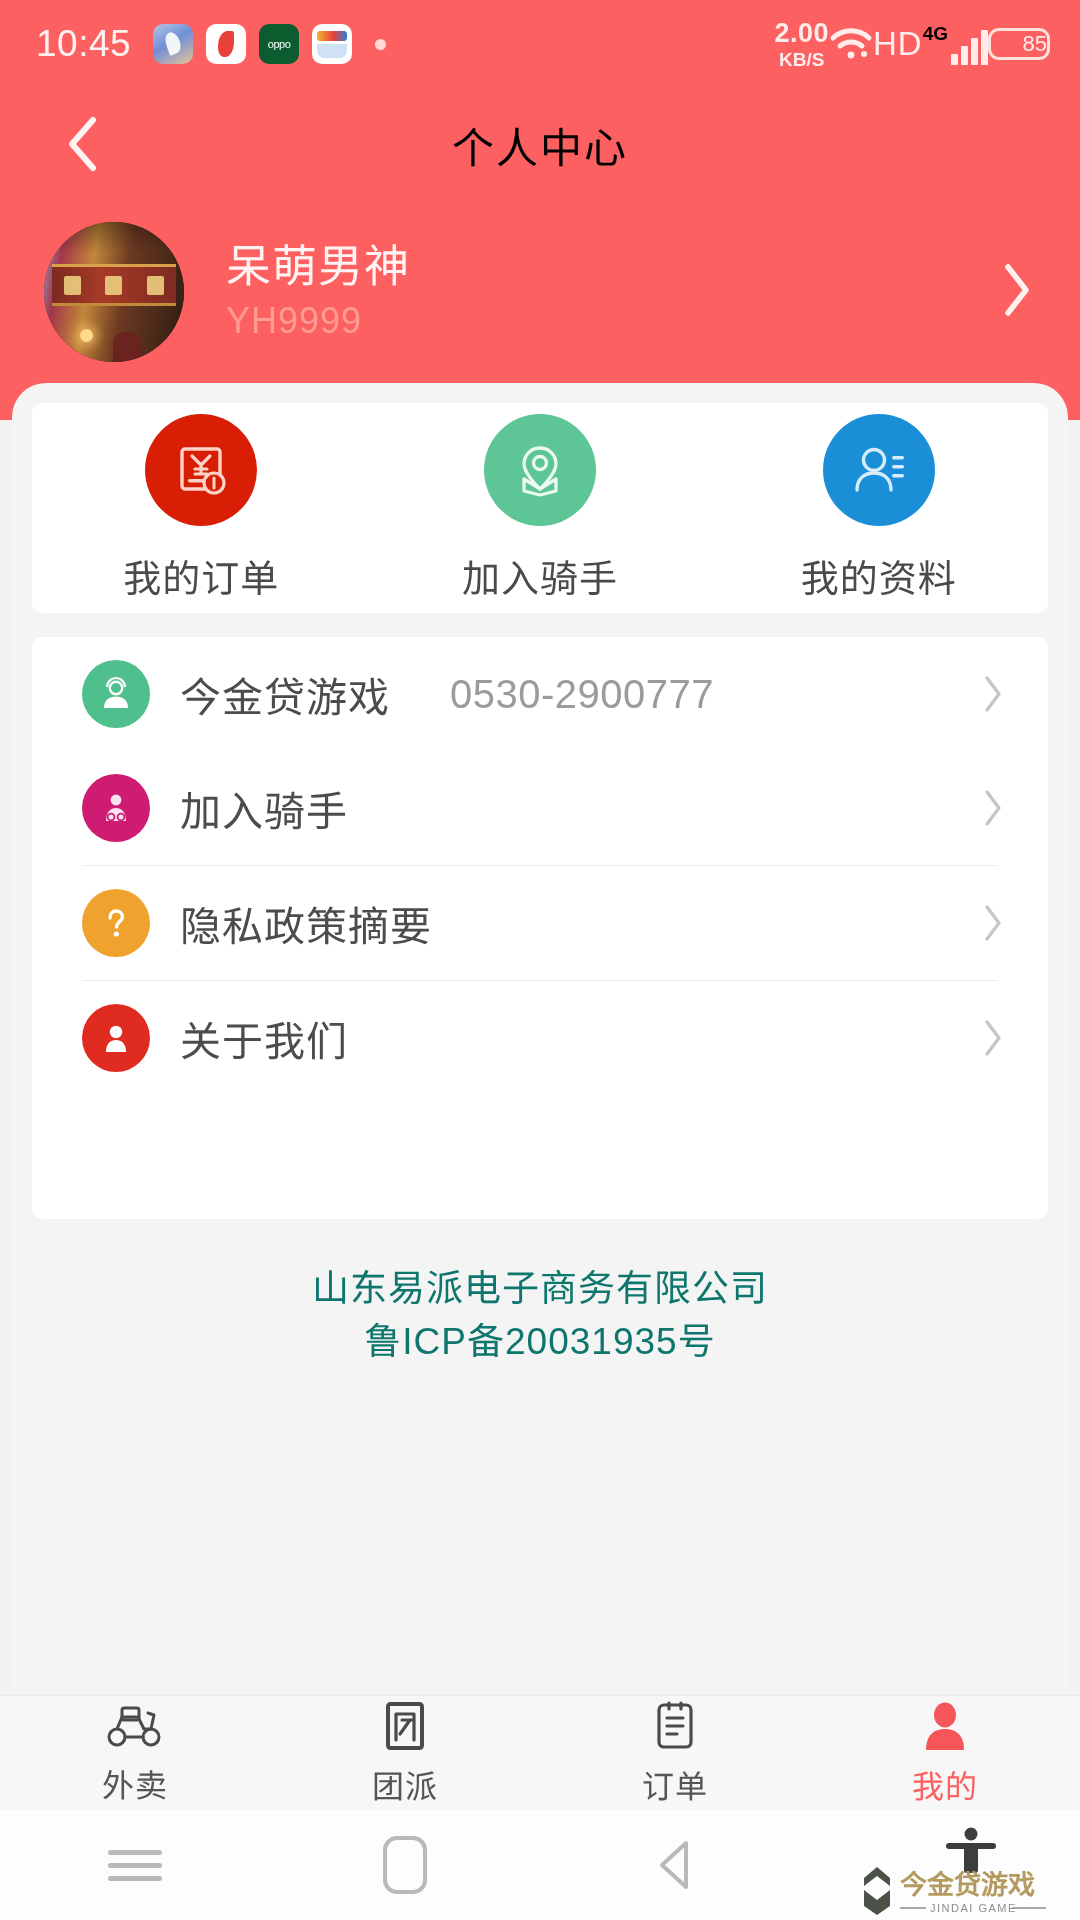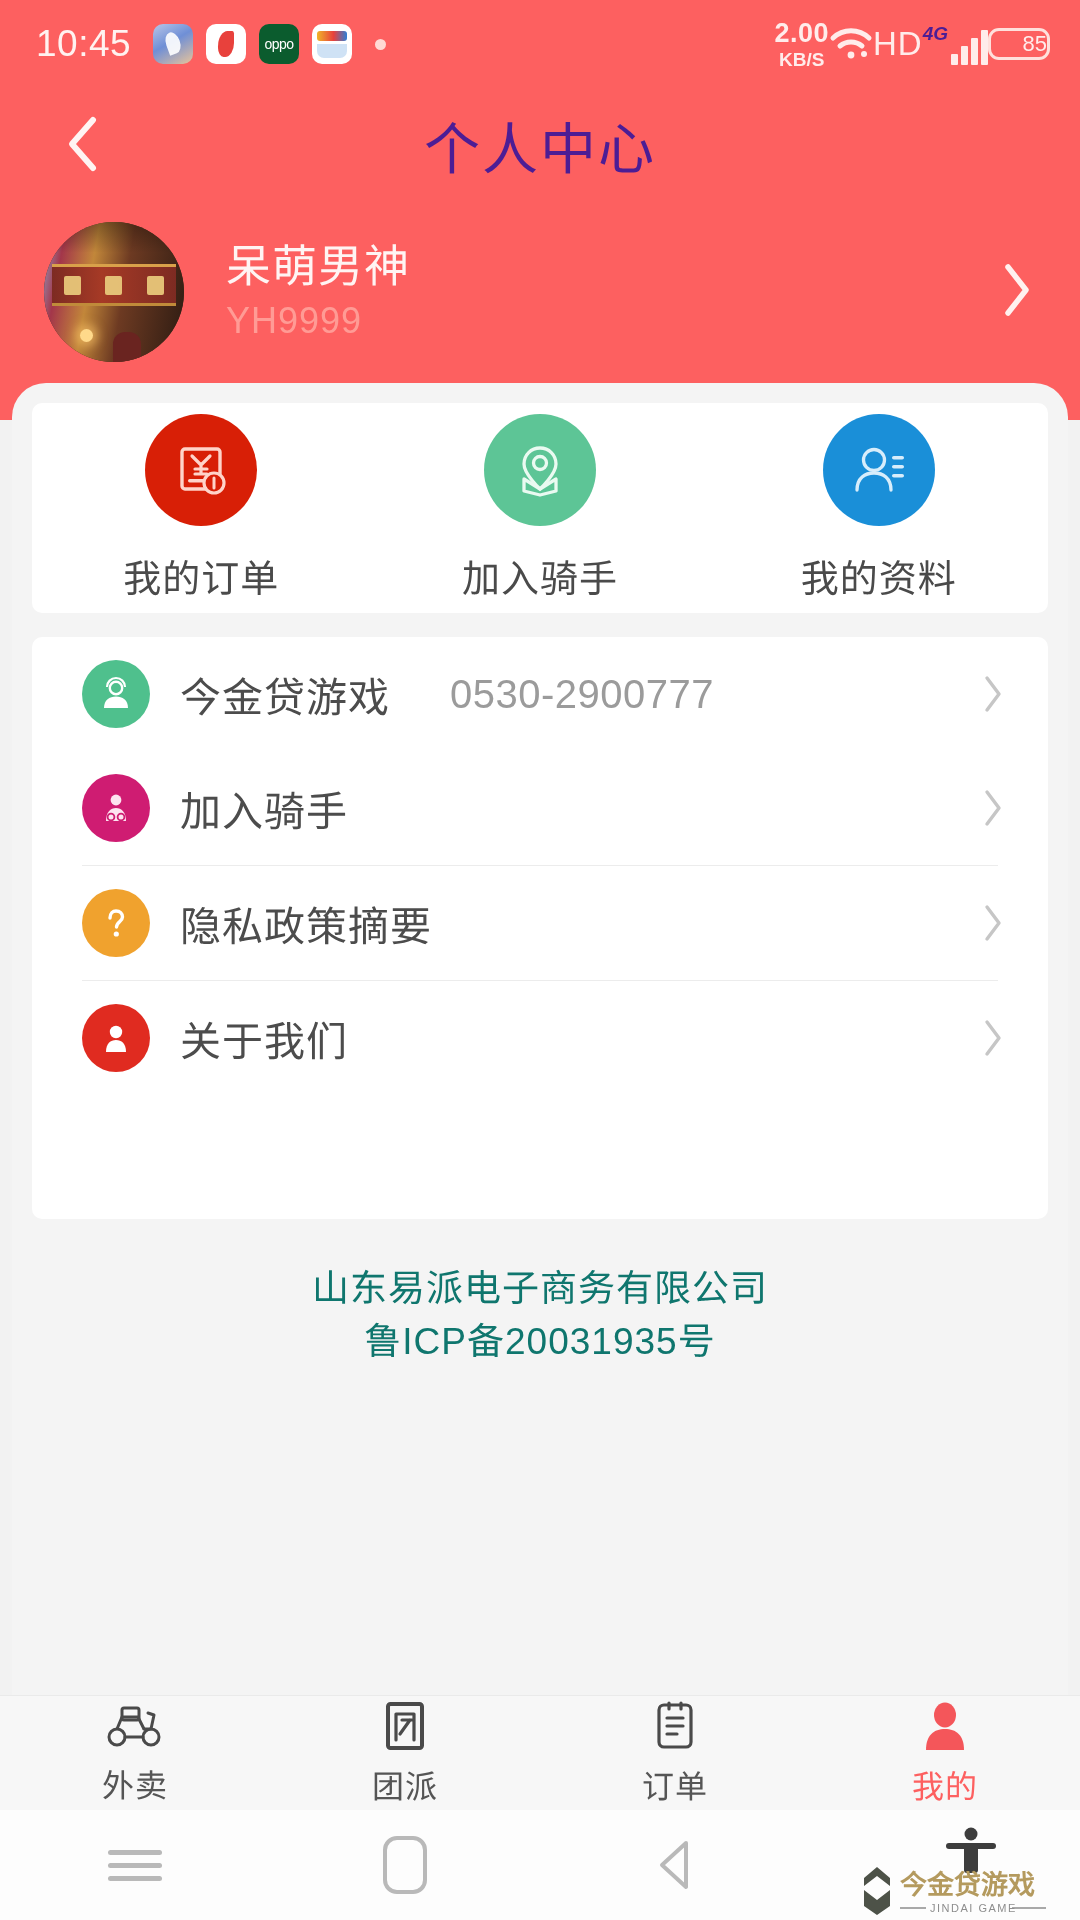--- a/index.html
+++ b/index.html
@@ -24,47 +24,47 @@
     color:#ffe9e6;
   }
   .sb-time{ font-size:37px; letter-spacing:.5px; color:#fff2f0; font-weight:400; }
   .sb-apps{ display:flex; align-items:center; gap:13px; margin-left:22px; }
   .appicon{ width:40px; height:40px; border-radius:10px; overflow:hidden; position:relative;}
   .ai-1{ background:linear-gradient(150deg,#b8c6e8 0%,#6f8fd6 45%,#e8c49a 100%); }
   .ai-1::after{content:"";position:absolute;left:13px;top:8px;width:14px;height:22px;background:#fff;border-radius:50% 50% 50% 0;transform:rotate(-20deg);opacity:.9;}
   .ai-2{ background:#fff; }
   .ai-2::after{content:"";position:absolute;left:12px;top:7px;width:16px;height:26px;background:#e8413c;border-radius:60% 10% 55% 35%;}
   .ai-3{ background:#0b5c2e; display:flex;align-items:center;justify-content:center;}
-  .ai-3 span{ font-size:14px; color:#fff; letter-spacing:-.5px;}
+  .ai-3 span{ font-size:11px; color:#fff; letter-spacing:-.5px;}
   .ai-4{ background:#fff; }
   .ai-4::before{content:"";position:absolute;left:5px;top:7px;width:30px;height:10px;background:linear-gradient(90deg,#f0b429 0%,#e8413c 55%,#2d7fd6 100%);border-radius:3px;}
   .ai-4::after{content:"";position:absolute;left:5px;top:20px;width:30px;height:14px;background:#cfe2f5;border-radius:0 0 7px 7px;}
   .sb-dot{ width:11px;height:11px;border-radius:50%;background:#ffd9d4;margin-left:10px; }
   .sb-right{ margin-left:auto; display:flex; align-items:center; }
   .sb-speed{ text-align:center; line-height:1; }
   .sb-speed .v{ font-size:27px; font-weight:700; color:#ffeceb; letter-spacing:.5px;}
   .sb-speed .u{ font-size:19px; font-weight:700; color:#ffeceb; margin-top:3px; }
   .sb-hd{ font-size:33px; color:#ffeceb; letter-spacing:1px; }
   .sb-4g{ display:flex; align-items:flex-end; gap:3px; }
-  .sb-4g .lbl{ font-size:19px; color:#4c1d95; font-weight:700; margin-bottom:20px;font-style:italic;}
+  .sb-4g .lbl{ font-size:19px; color:#000000; font-weight:700; margin-bottom:20px;}
   .bars{ display:flex; align-items:flex-end; gap:3px; }
   .bars i{ display:block; width:7px; background:#ffeceb; border-radius:1px;}
   .bars i:nth-child(1){height:11px;} .bars i:nth-child(2){height:19px;}
   .bars i:nth-child(3){height:27px;} .bars i:nth-child(4){height:35px;}
   .sb-batt{ width:62px;height:32px;border:3px solid #ffe0dc;border-radius:11px;
             display:flex;align-items:center;justify-content:flex-end;position:relative;}
   .sb-batt span{ font-size:22px; color:#ffeceb; font-weight:400;}
 
   
   .navbar{ position:absolute; top:88px; left:0; width:1080px; height:112px;
            display:flex; align-items:center; justify-content:center; }
   .nav-back{ position:absolute; left:52px; top:50%; transform:translateY(-50%);
              width:60px;height:60px;display:flex;align-items:center;justify-content:center;cursor:pointer;}
   .nav-back svg{ display:block; }
-  .nav-title{ font-size:56px; color:#4c1d95; letter-spacing:2px; }
+  .nav-title{ font-size:42px; color:#000000; letter-spacing:2px; }
 
   
   .profile{ position:absolute; top:217px; left:0; width:1080px; height:150px;
             display:flex; align-items:center; padding:0 48px 0 44px; }
   .avatar{ width:140px;height:140px;border-radius:50%;overflow:hidden;flex:0 0 140px;
            position:relative; background:#3a2a20; }
   .avatar .photo{ position:absolute; inset:0;
       background:
         linear-gradient(180deg, rgba(0,0,0,.35) 0%, rgba(0,0,0,0) 22%),
         linear-gradient(100deg,#8fa9d0 0%,#a3364a 14%,#c2873a 34%,#6d3a22 56%,#2c1b12 100%);

